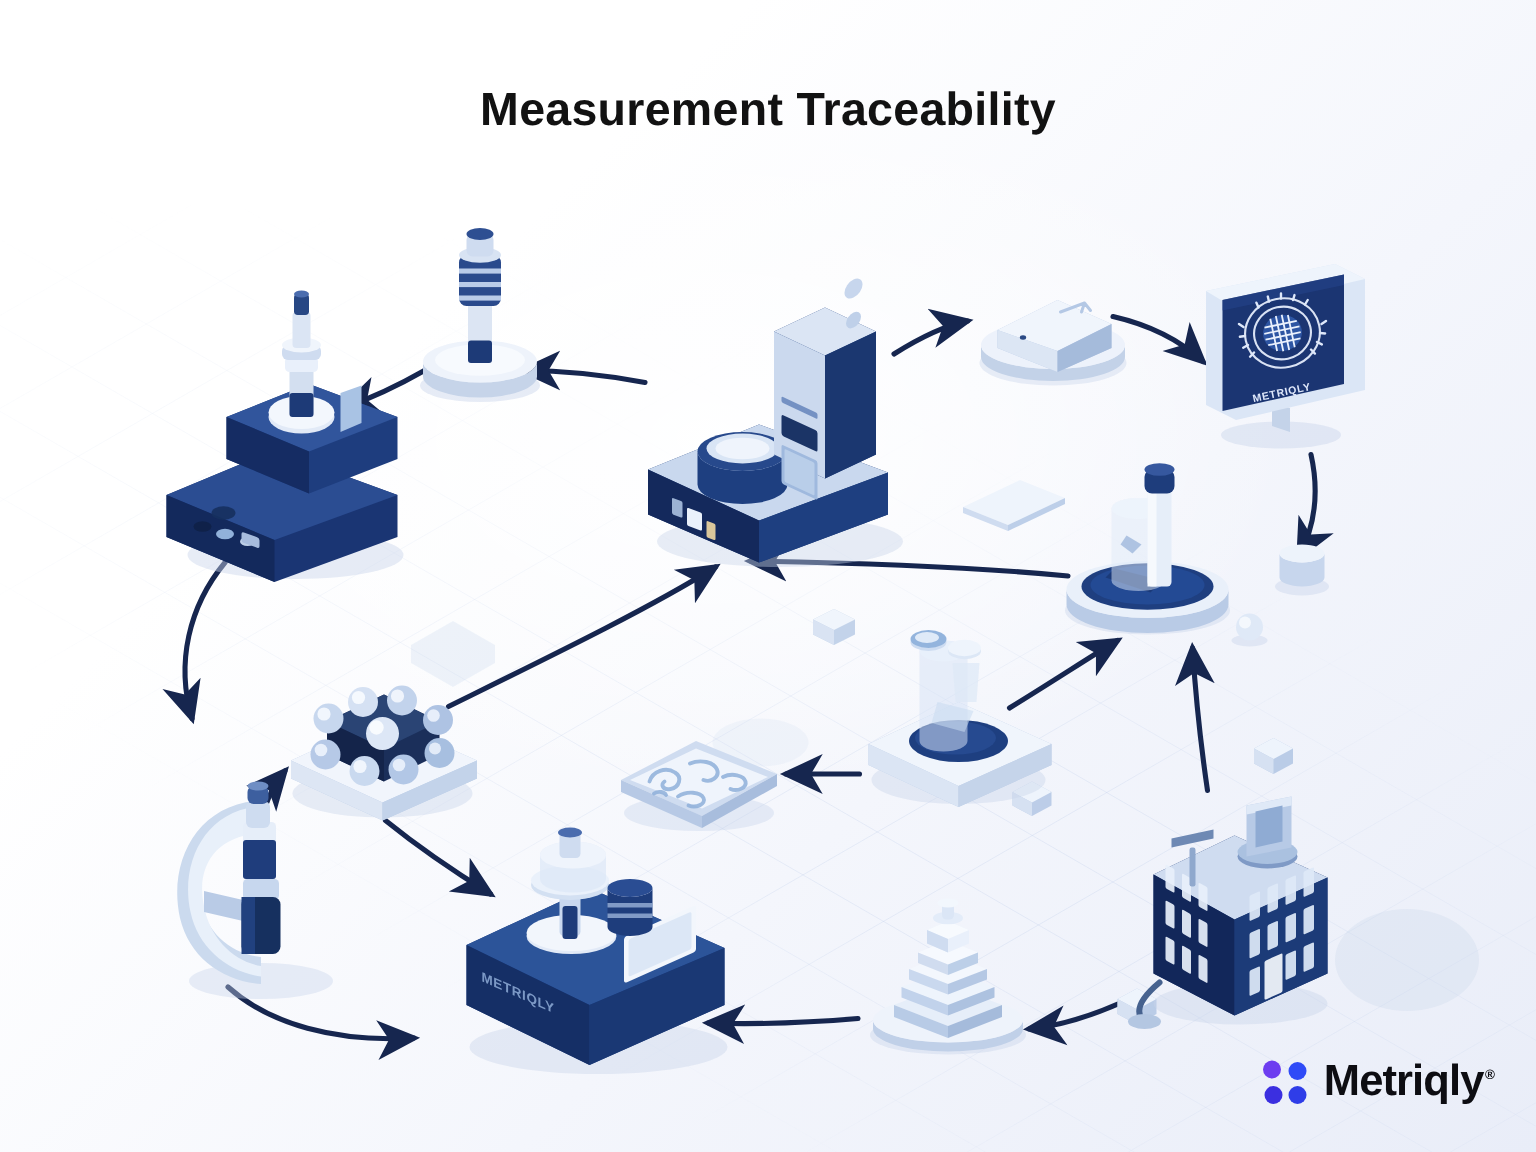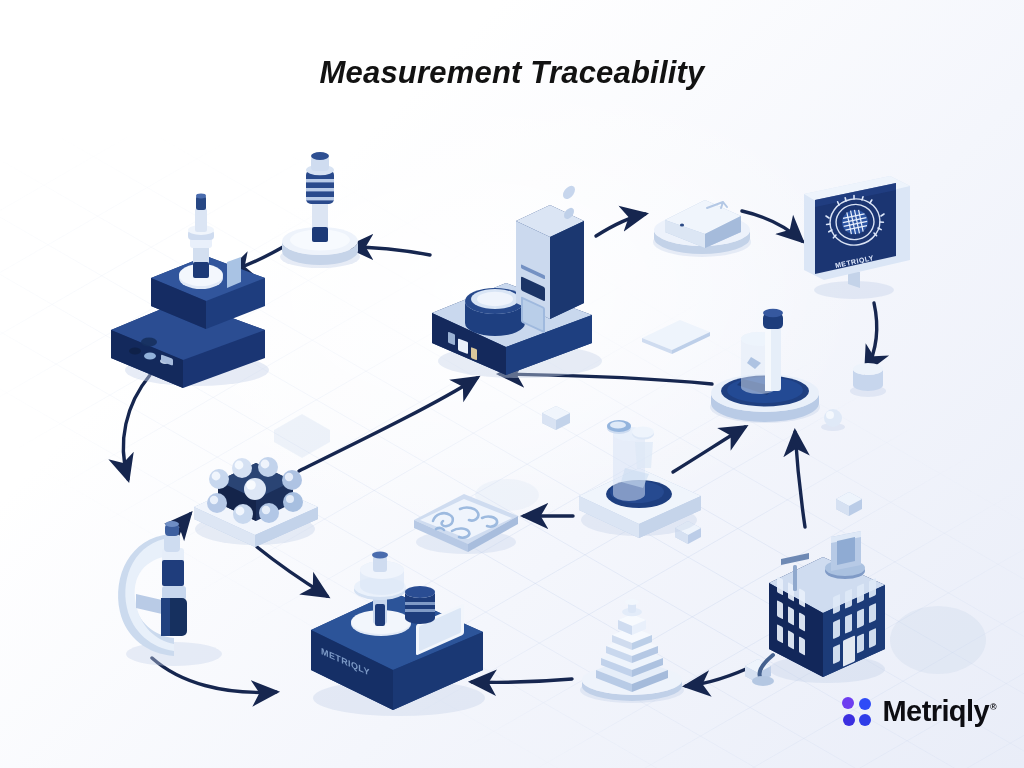--- a/index.html
+++ b/index.html
@@ -41,31 +41,30 @@
   }
   #title {
     position: absolute;
     left: 0; right: 0; top: 55px;
     text-align: center;
     font-size: 31px;
     font-weight: 600;
     letter-spacing: .2px;
     color: #121212;
     font-family: "Liberation Sans", sans-serif;
-    font-style: italic;
   }
   #arrows, #scene { position: absolute; inset: 0; }
   #arrows { pointer-events: none; }
   .node { position: absolute; }
   .node svg { display: block; overflow: visible; }
 
   
   #logo {
     position: absolute;
-    right: 28px; bottom: 40px;
+    right: 28px; bottom: 30px;
     display: flex; align-items: center; gap: 11px;
   }
   #logo-mark { width: 30px; height: 30px; position: relative; }
   #logo-mark i { position: absolute; width: 12px; height: 12px; border-radius: 50%; display:block; }
   #logo-mark i:nth-child(1){ left:0;  top:0;  background:#6d3df0; }
   #logo-mark i:nth-child(2){ left:17px; top:1px; background:#2f4bf7; }
   #logo-mark i:nth-child(3){ left:1px; top:17px; background:#3b2fe0; }
   #logo-mark i:nth-child(4){ left:17px; top:17px; background:#2f3de8; }
   #logo-text {
     font-size: 29px; font-weight: 700; color: #0d0d12; letter-spacing: -0.6px;

